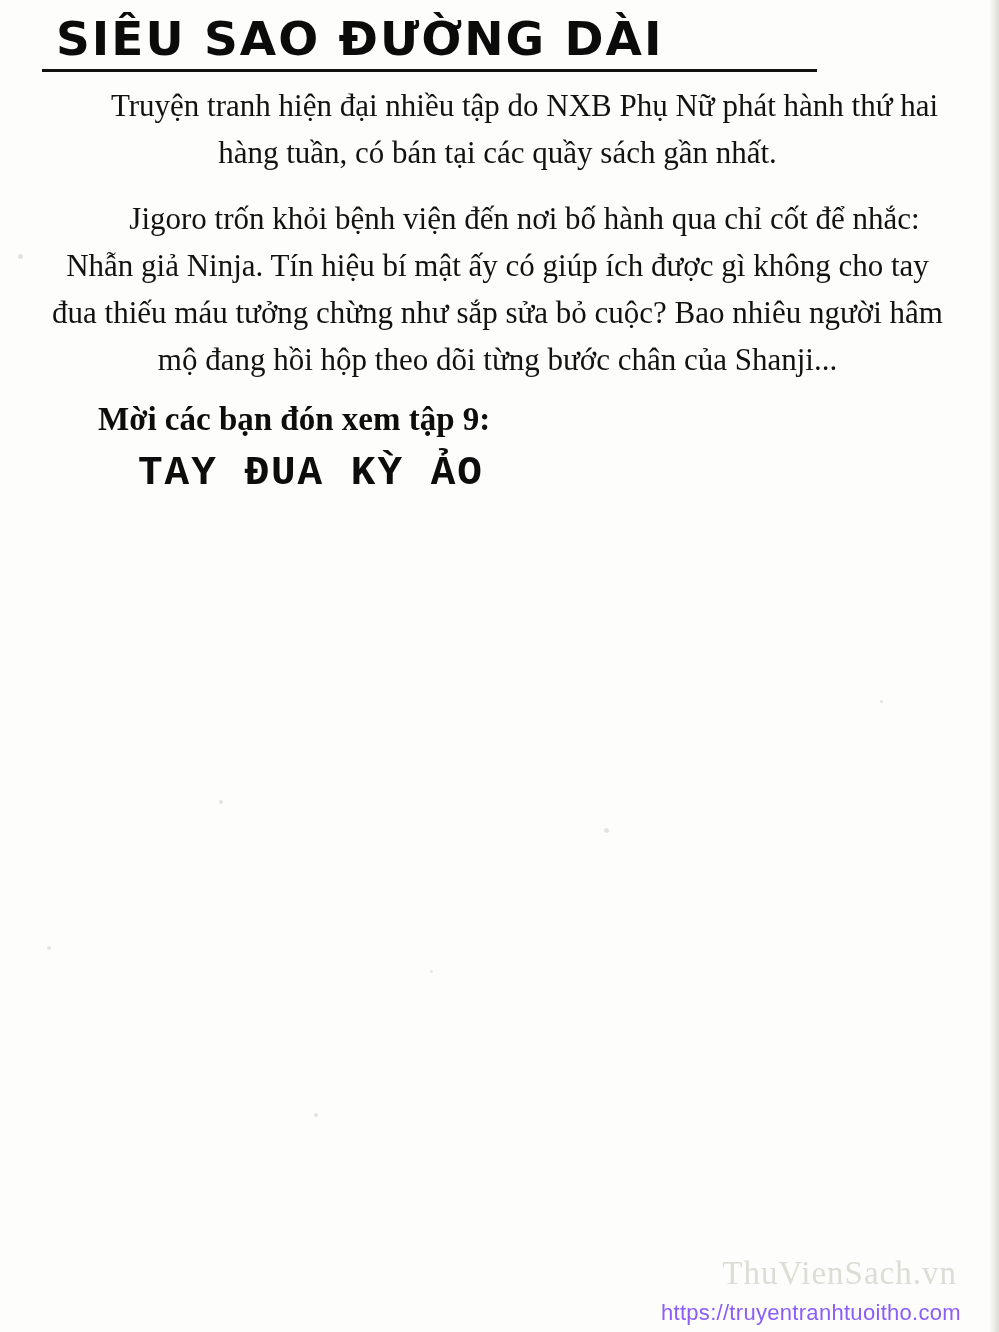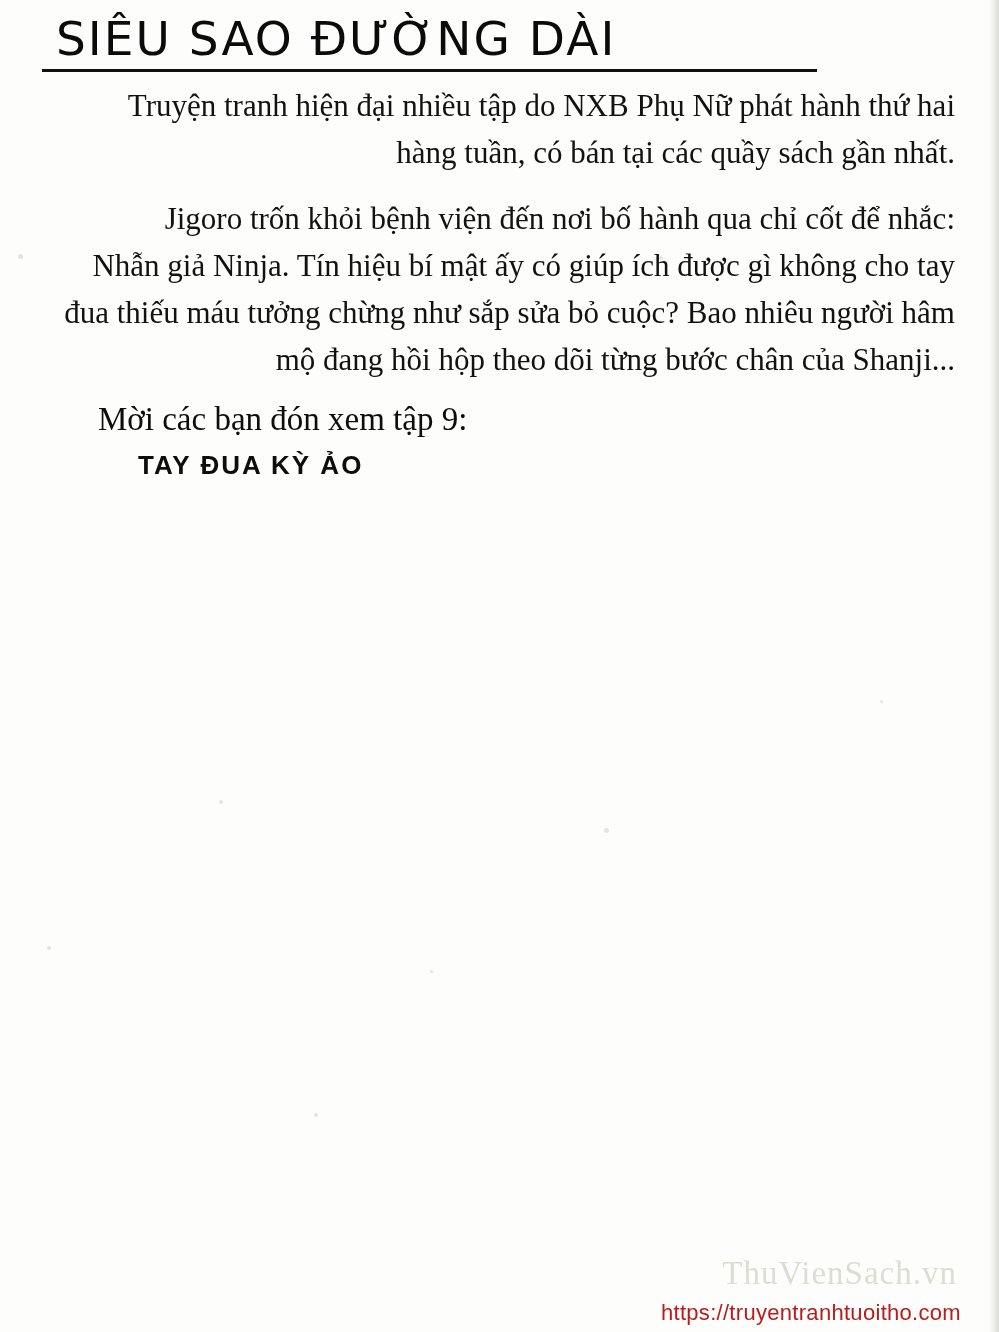--- a/index.html
+++ b/index.html
@@ -28,21 +28,21 @@
   .content {
     position: absolute;
     left: 0;
     top: 0;
     width: 999px;
     padding: 14px 28px 0 26px;
     box-sizing: border-box;
   }
   .title {
     font-family: "DejaVu Sans", sans-serif;
-    font-weight: normal;
+    font-weight: bold;
     font-size: 47px;
     letter-spacing: 2px;
     text-align: left;
     color: #0b0b0b;
     padding-left: 30px;
     line-height: 1.05;
     white-space: nowrap;
   }
   .title-rule {
     height: 3px;
@@ -50,38 +50,38 @@
     margin: 6px 14px 10px 16px;
     width: 775px;
   }
   p.para {
     font-family: "Liberation Serif", serif;
     font-size: 31px;
     line-height: 1.52;
     color: #121212;
     margin: 0 0 18px 0;
     padding: 0 16px 0 14px;
-    text-align: right;
+    text-align: center;
   }
   p.para .indent {
     display: inline-block;
     width: 54px;
   }
   .callout {
     font-family: "Liberation Serif", serif;
-    font-weight: normal;
+    font-weight: bold;
     font-size: 33px;
     color: #0d0d0d;
     margin: 16px 0 12px 0;
     padding-left: 72px;
   }
   .subtitle {
-    font-family: Liberation Sans, sans-serif;
+    font-family: Liberation Mono, monospace;
     font-weight: bold;
-    font-size: 26px;
+    font-size: 41px;
     letter-spacing: 2px;
     color: #0d0d0d;
     padding-left: 112px;
     margin-top: 8px;
   }
   .watermark-big {
     position: absolute;
     right: 42px;
     bottom: 40px;
     font-family: "Liberation Serif", serif;
@@ -89,21 +89,21 @@
     color: #ddddd6;
     letter-spacing: 1px;
     user-select: none;
   }
   .watermark-url {
     position: absolute;
     right: 38px;
     bottom: 6px;
     font-family: "Liberation Sans", sans-serif;
     font-size: 22px;
-    color: #b91c1c;
+    color: #8b5cf6;
     letter-spacing: .3px;
     user-select: none;
   }
   .edge-shadow {
     position: absolute;
     top: 0;
     right: 0;
     width: 10px;
     height: 1332px;
     background: linear-gradient(to left, #dcdcd6, rgba(255,255,255,0));

